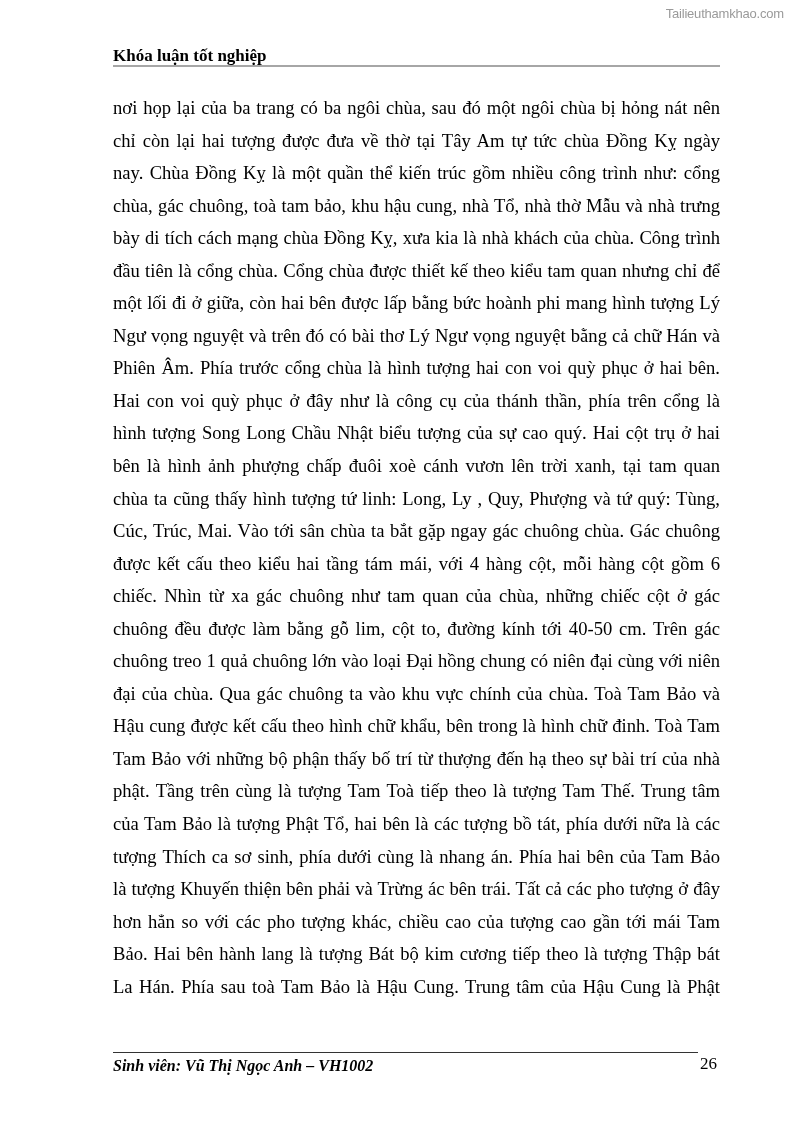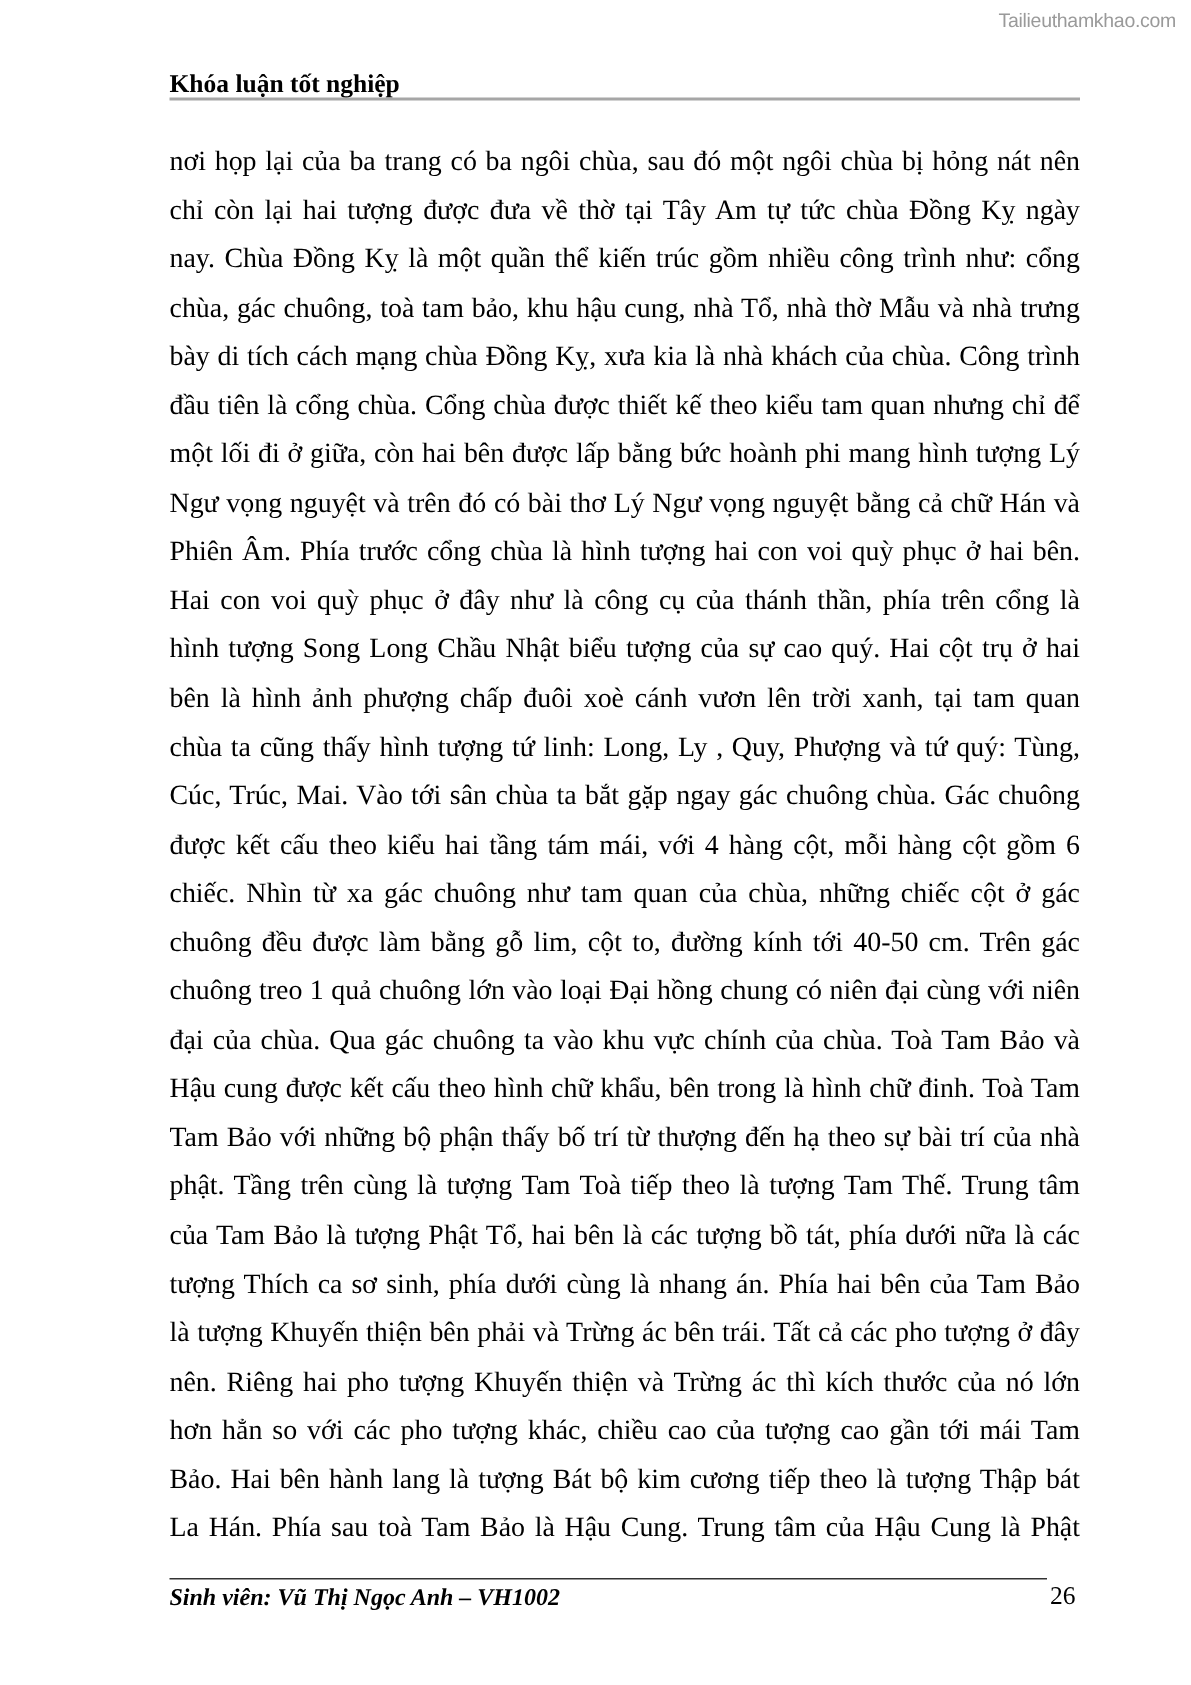--- a/index.html
+++ b/index.html
@@ -47,21 +47,20 @@
   <span class="line">chiếc. Nhìn từ xa gác chuông như tam quan của chùa, những chiếc cột ở  gác</span>
   <span class="line">chuông đều được làm bằng gỗ lim, cột to, đường kính tới 40-50 cm. Trên gác</span>
   <span class="line">chuông treo 1 quả chuông lớn vào loại Đại hồng chung có niên đại cùng với niên</span>
   <span class="line">đại của chùa. Qua gác chuông ta vào khu vực chính của chùa. Toà Tam Bảo và</span>
   <span class="line">Hậu cung được kết cấu theo hình chữ khẩu, bên trong là hình chữ đinh. Toà Tam</span>
   <span class="line">Tam Bảo với những bộ phận thấy bố trí từ thượng đến hạ theo sự bài trí của nhà</span>
   <span class="line">phật. Tầng trên cùng là tượng Tam Toà tiếp theo là tượng Tam Thế. Trung tâm</span>
   <span class="line">của Tam Bảo là tượng Phật Tổ, hai bên là các tượng bồ tát, phía dưới nữa là các</span>
   <span class="line">tượng Thích ca sơ sinh, phía dưới cùng là nhang án. Phía hai bên của Tam Bảo</span>
   <span class="line">là tượng Khuyến thiện bên phải và Trừng ác bên trái. Tất cả các pho tượng ở đây</span>
-  <span class="line">nên. Riêng hai pho tượng Khuyến thiện và Trừng ác thì kích thước của nó lớn</span>
   <span class="line">hơn hẳn so với các pho tượng khác, chiều cao của tượng cao gần tới mái Tam</span>
   <span class="line">Bảo. Hai bên hành lang là tượng Bát bộ kim cương tiếp theo là tượng Thập bát</span>
   <span class="line last">La Hán. Phía sau toà Tam Bảo là Hậu Cung. Trung tâm của Hậu Cung là Phật</span>
 </div>
 
 <div class="footer-rule"></div>
 <div class="footer-left">Sinh viên: Vũ Thị Ngọc Anh – VH1002</div>
 <div class="footer-page">26</div>
 
 </body></html>

